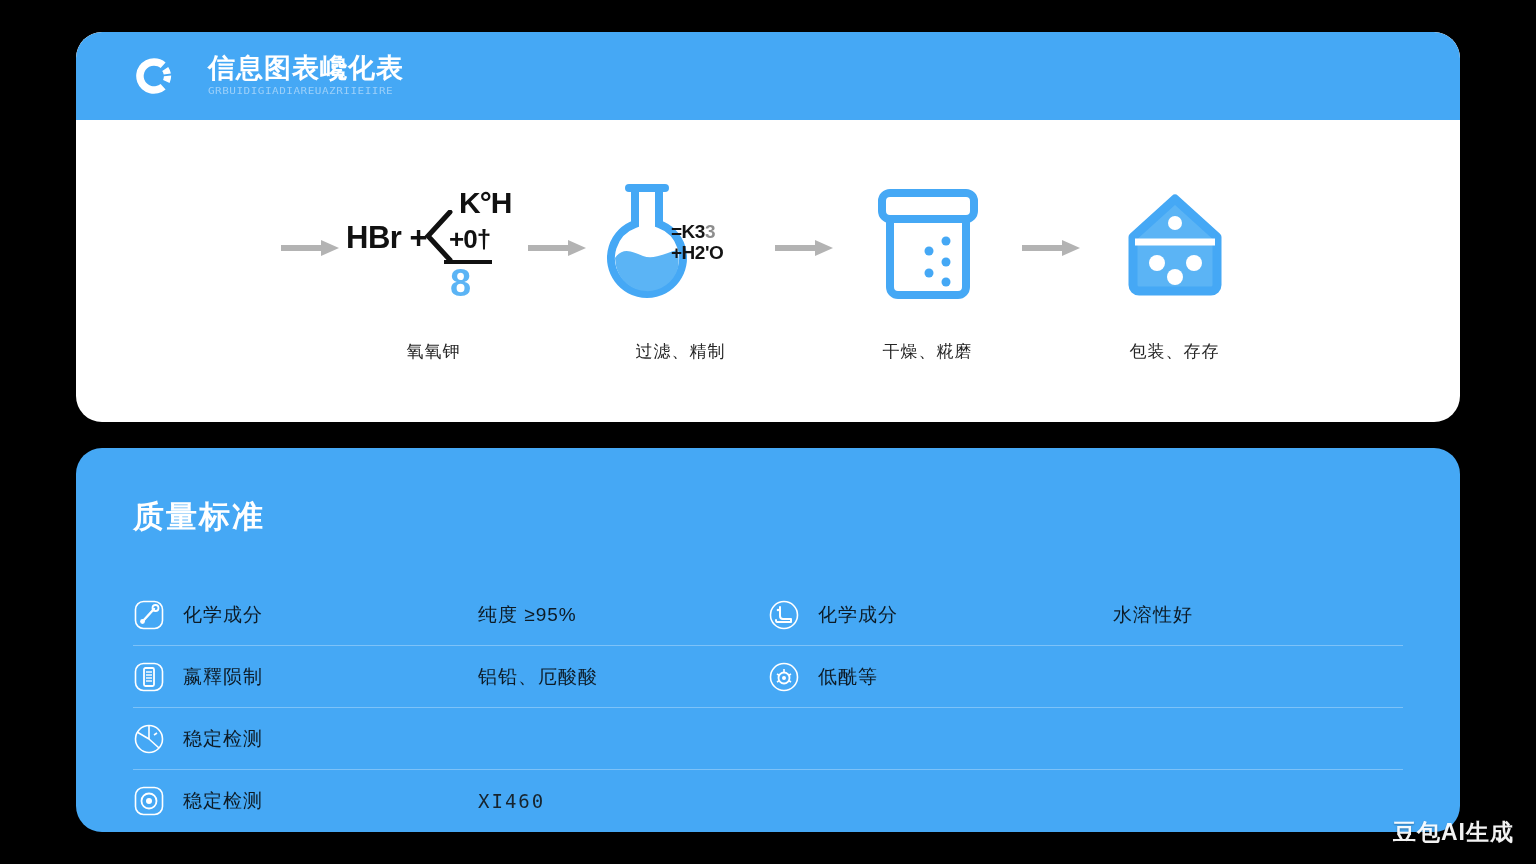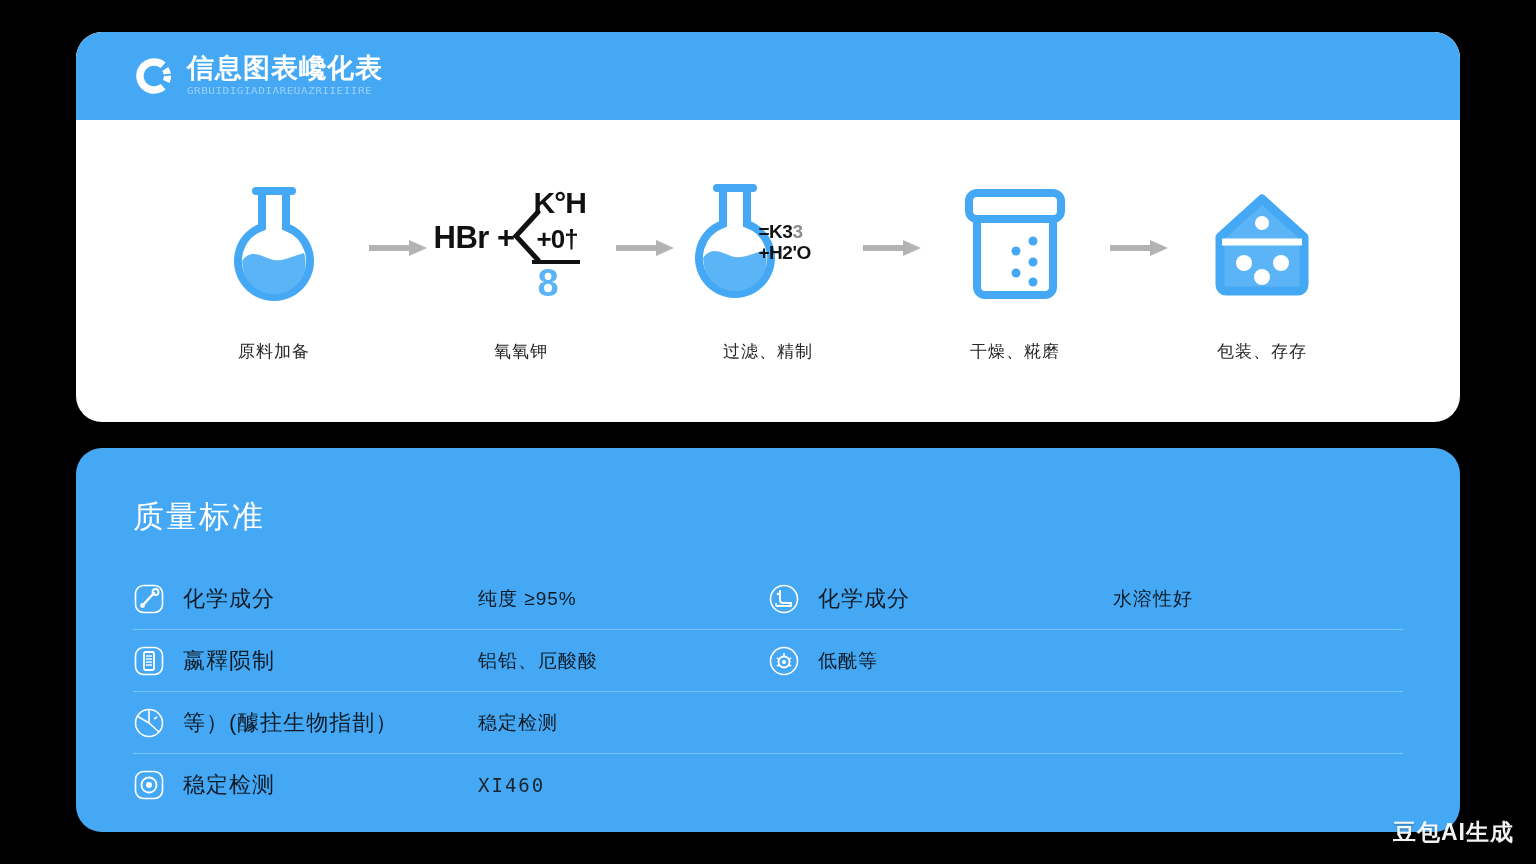--- a/index.html
+++ b/index.html
@@ -47,21 +47,21 @@
 
   .logo-mark {
     width: 42px;
     height: 42px;
     flex: 0 0 42px;
     position: relative;
   }
   .logo-mark svg { display: block; }
 
   .brand-text {
-    margin-left: 12px;
+    margin-left: 33px;
     display: flex;
     flex-direction: column;
     justify-content: center;
   }
   .brand-title {
     font-size: 27px;
     font-weight: bold;
     color: #ffffff;
     letter-spacing: 1px;
     line-height: 1.05;
@@ -136,21 +136,21 @@
     left: 0;
     top: 40px;
     font-size: 31px;
     font-weight: bold;
     color: #111111;
     letter-spacing: -0.5px;
     font-family: "Liberation Sans", sans-serif;
   }
   .formula-top {
     position: absolute;
-    left: 100px;
+    left: 113px;
     top: 6px;
     font-size: 30px;
     font-weight: bold;
     color: #111111;
     letter-spacing: -1px;
   }
   .formula-bracket {
     position: absolute;
     left: 78px;
     top: 30px;
@@ -205,24 +205,24 @@
     top: 448px;
     width: 1384px;
     height: 384px;
     background: #45A8F5;
     border-radius: 26px;
     padding: 48px 57px 0 57px;
   }
 
   .quality-title {
     font-size: 31px;
-    font-weight: normal;
+    font-weight: bold;
     color: #ffffff;
     letter-spacing: 2px;
-    margin-bottom: 30px;
+    margin-bottom: 46px;
   }
 
   .quality-grid {
     display: flex;
     flex-direction: column;
   }
 
   .q-row {
     display: flex;
     border-bottom: 1px solid rgba(255,255,255,0.30);
@@ -245,21 +245,21 @@
     height: 32px;
     margin-right: 18px;
     display: flex;
     align-items: center;
     justify-content: center;
   }
   .q-icon svg { display: block; }
 
   .q-name {
     flex: 0 0 295px;
-    font-size: 22px;
+    font-size: 19px;
     color: #0d1b26;
     letter-spacing: 1px;
     white-space: nowrap;
   }
   .q-value {
     font-size: 19px;
     color: #0d1b26;
     letter-spacing: 1px;
     white-space: nowrap;
   }
@@ -298,30 +298,20 @@
         </svg>
       </span>
       <span class="brand-text">
         <span class="brand-title">信息图表巉化表</span>
         <span class="brand-sub">GRBUIDIGIADIAREUAZRIIEIIRE</span>
       </span>
     </div>
 
     <div class="flow-row">
 
-      <div class="flow-step">
-        <div class="step-visual">
-          <svg width="96" height="124" viewBox="0 0 96 124">
-            <path fill="none" stroke="#45A8F5" stroke-width="8" stroke-linecap="round" d="M36 8 L36 44 A36 36 0 1 0 60 44 L60 8"></path>
-            <line x1="30" y1="8" x2="66" y2="8" stroke="#45A8F5" stroke-width="8" stroke-linecap="round"></line>
-            <path fill="#5BB4F5" d="M16 78 C24 66 34 72 44 76 C54 80 64 74 78 70 C80 76 80 82 79 88 A32 32 0 0 1 17 86 Z"></path>
-          </svg>
-        </div>
-        <div class="step-label">原料加备</div>
-      </div>
 
       <div class="flow-arrow">
         <svg width="62" height="20" viewBox="0 0 62 20">
           <line x1="2" y1="10" x2="44" y2="10" stroke="#b3b3b3" stroke-width="6"></line>
           <polygon points="42,2 60,10 42,18" fill="#b3b3b3"></polygon>
         </svg>
       </div>
 
       <div class="flow-step">
         <div class="step-visual">
@@ -480,21 +470,20 @@
         <div class="q-cell">
           <span class="q-icon">
             <svg width="32" height="32" viewBox="0 0 32 32">
               <circle cx="16" cy="16" r="13.5" fill="none" stroke="#ffffff" stroke-width="1.6"></circle>
               <line x1="16" y1="16" x2="16" y2="2.5" stroke="#ffffff" stroke-width="1.6"></line>
               <line x1="16" y1="16" x2="26" y2="25" stroke="#ffffff" stroke-width="1.6"></line>
               <line x1="16" y1="16" x2="4" y2="9" stroke="#ffffff" stroke-width="1.6"></line>
               <path fill="none" stroke="#ffffff" stroke-width="1.6" d="M21 12 L24 10"></path>
             </svg>
           </span>
-          <span class="q-name">等）(醵拄生物指剒）</span>
           <span class="q-value">稳定检测</span>
         </div>
       </div>
 
       <div class="q-row">
         <div class="q-cell">
           <span class="q-icon">
             <svg width="32" height="32" viewBox="0 0 32 32">
               <rect x="2.5" y="2.5" width="27" height="27" rx="8" fill="none" stroke="#ffffff" stroke-width="1.6"></rect>
               <circle cx="16" cy="16" r="7.5" fill="none" stroke="#ffffff" stroke-width="1.8"></circle>

